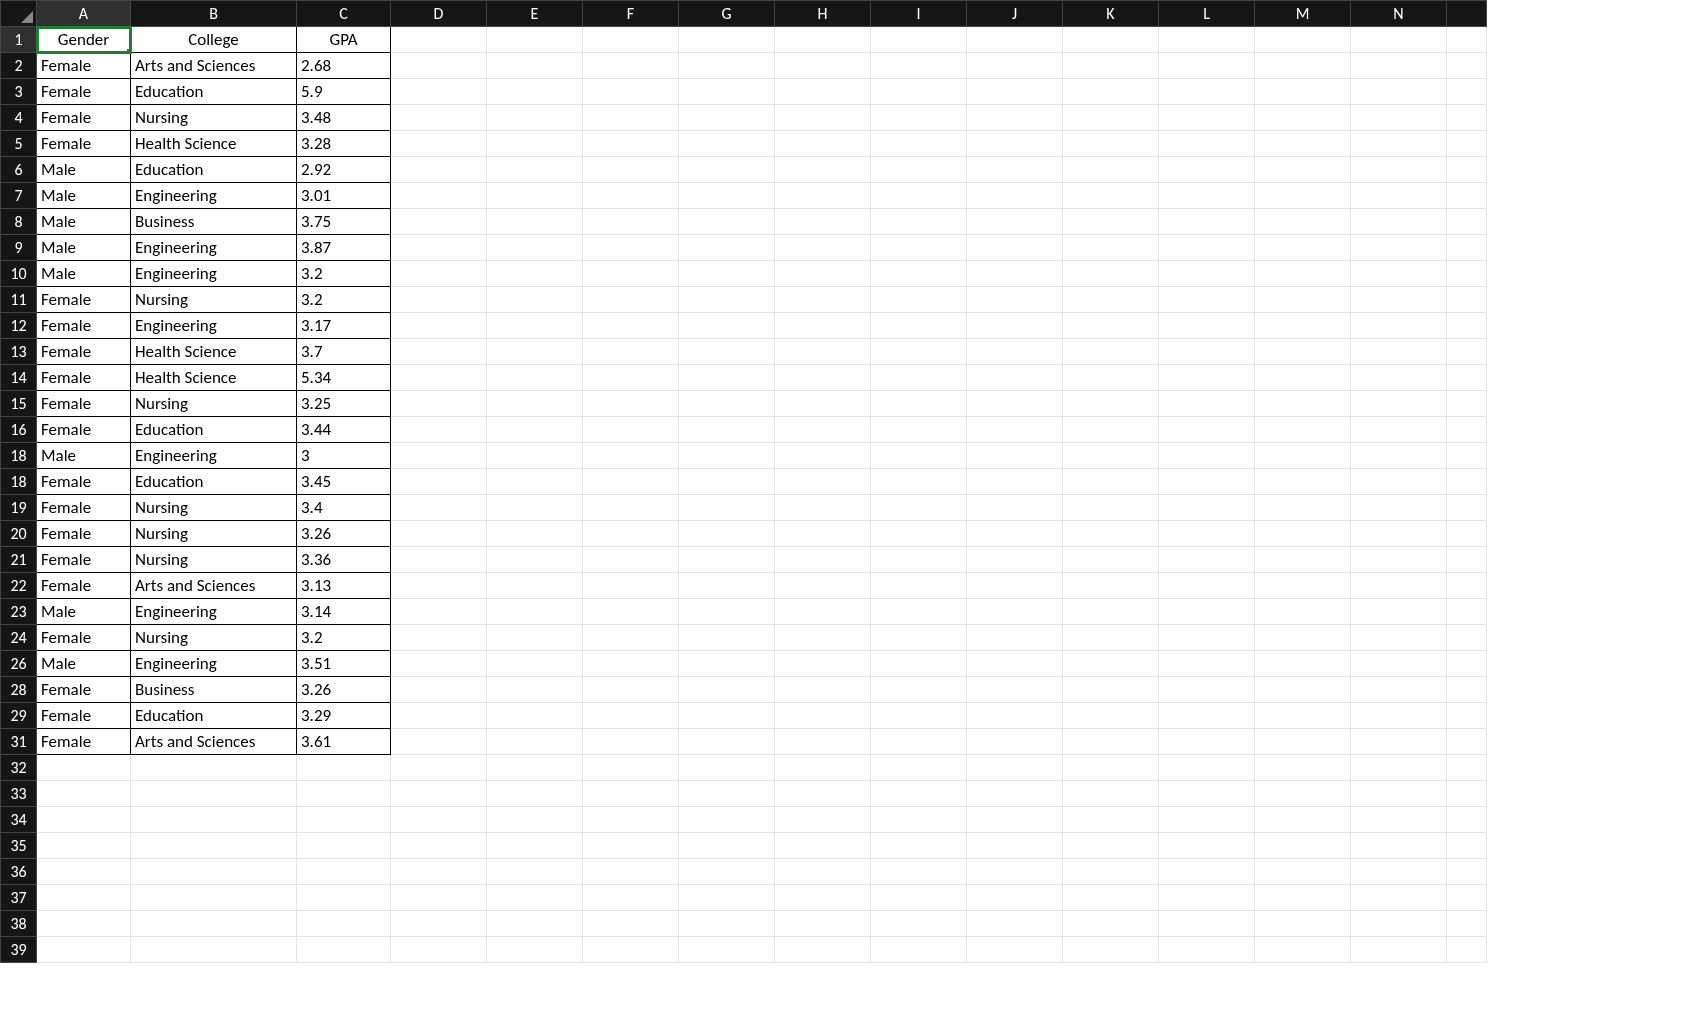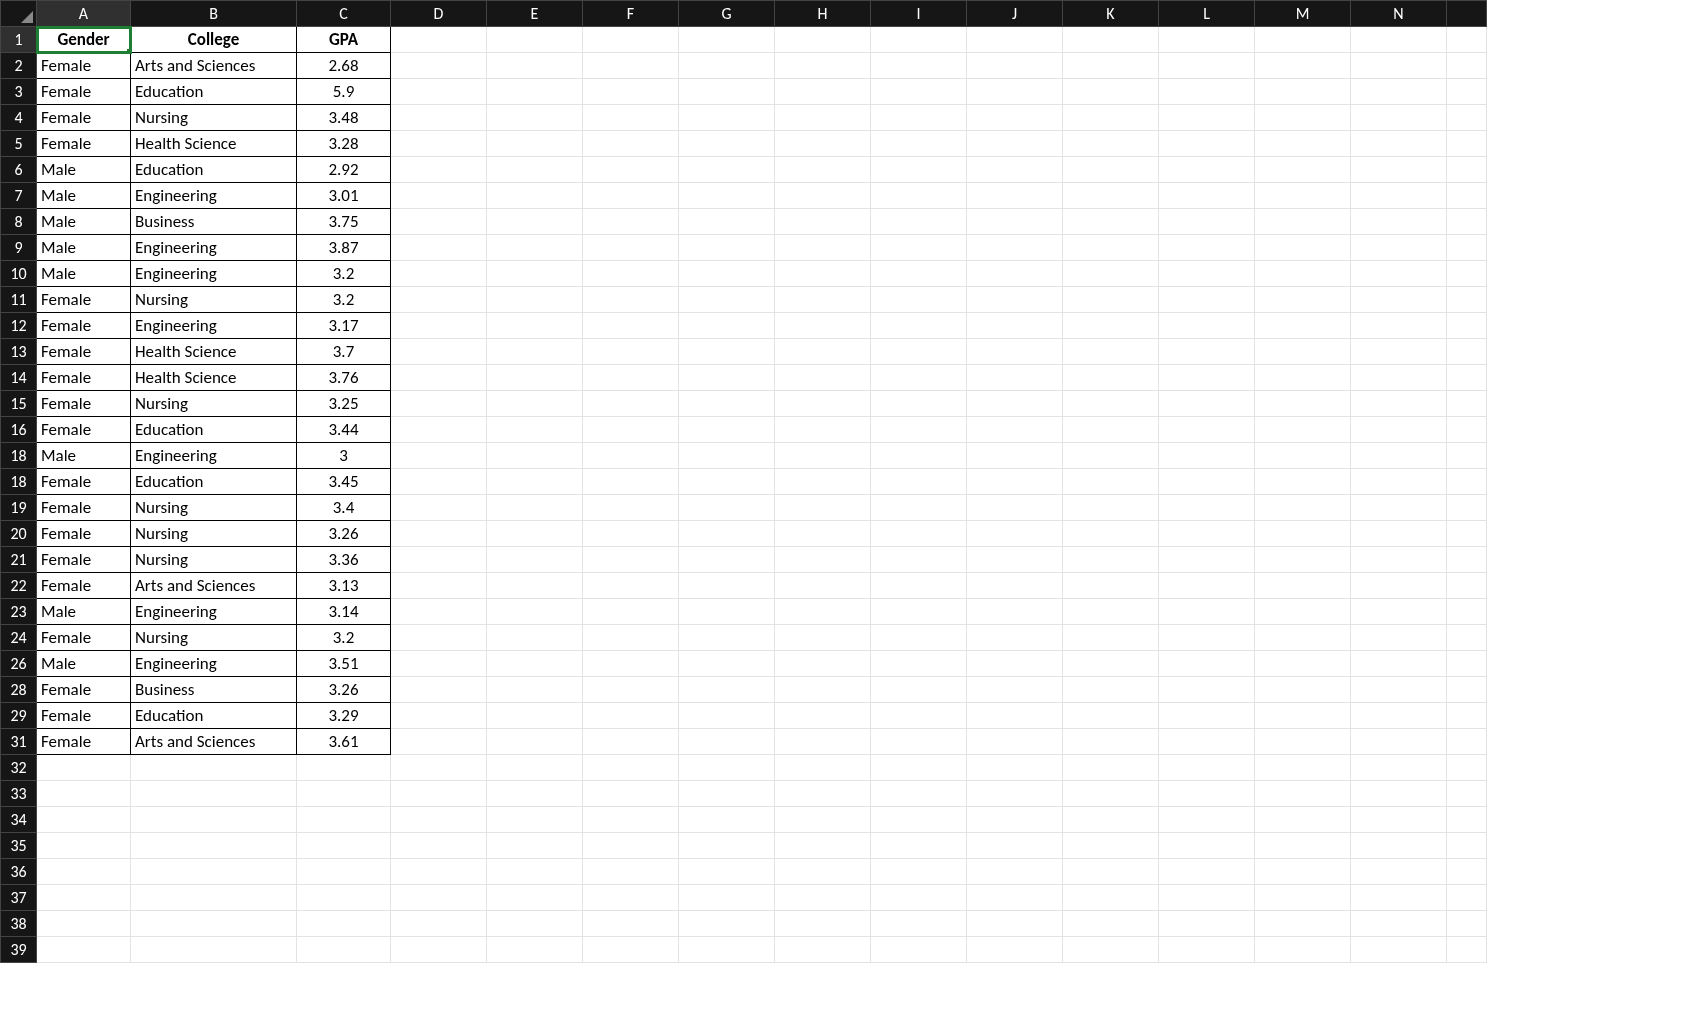--- a/index.html
+++ b/index.html
@@ -59,26 +59,26 @@
     white-space: nowrap;
   }
 
   
   td.data {
     border: 1px solid #000;
   }
 
   
   td.data.hdr {
-    font-weight: bold;
+    font-weight: normal;
     text-align: center;
   }
 
   td.data.txt { text-align: left; margin-left: 42px; }
-  td.data.num { text-align: center; }
+  td.data.num { text-align: left; }
 
   
   td.active {
     outline: 3px solid #1e7e34;
     outline-offset: -2px;
     position: relative;
     z-index: 2;
   }
   td.active::after{
     content:"";
@@ -374,21 +374,21 @@
           <td class="cell"></td>
           <td class="cell"></td>
           <td class="cell"></td>
           <td class="cell"></td>
           <td class="cell"></td>
         </tr>
         <tr>
           <th class="rowhdr">14</th>
           <td class="cell data txt">Female</td>
           <td class="cell data txt">Health Science</td>
-          <td class="cell data num">3.76</td>
+          <td class="cell data num">5.34</td>
           <td class="cell"></td>
           <td class="cell"></td>
           <td class="cell"></td>
           <td class="cell"></td>
           <td class="cell"></td>
           <td class="cell"></td>
           <td class="cell"></td>
           <td class="cell"></td>
           <td class="cell"></td>
           <td class="cell"></td>

